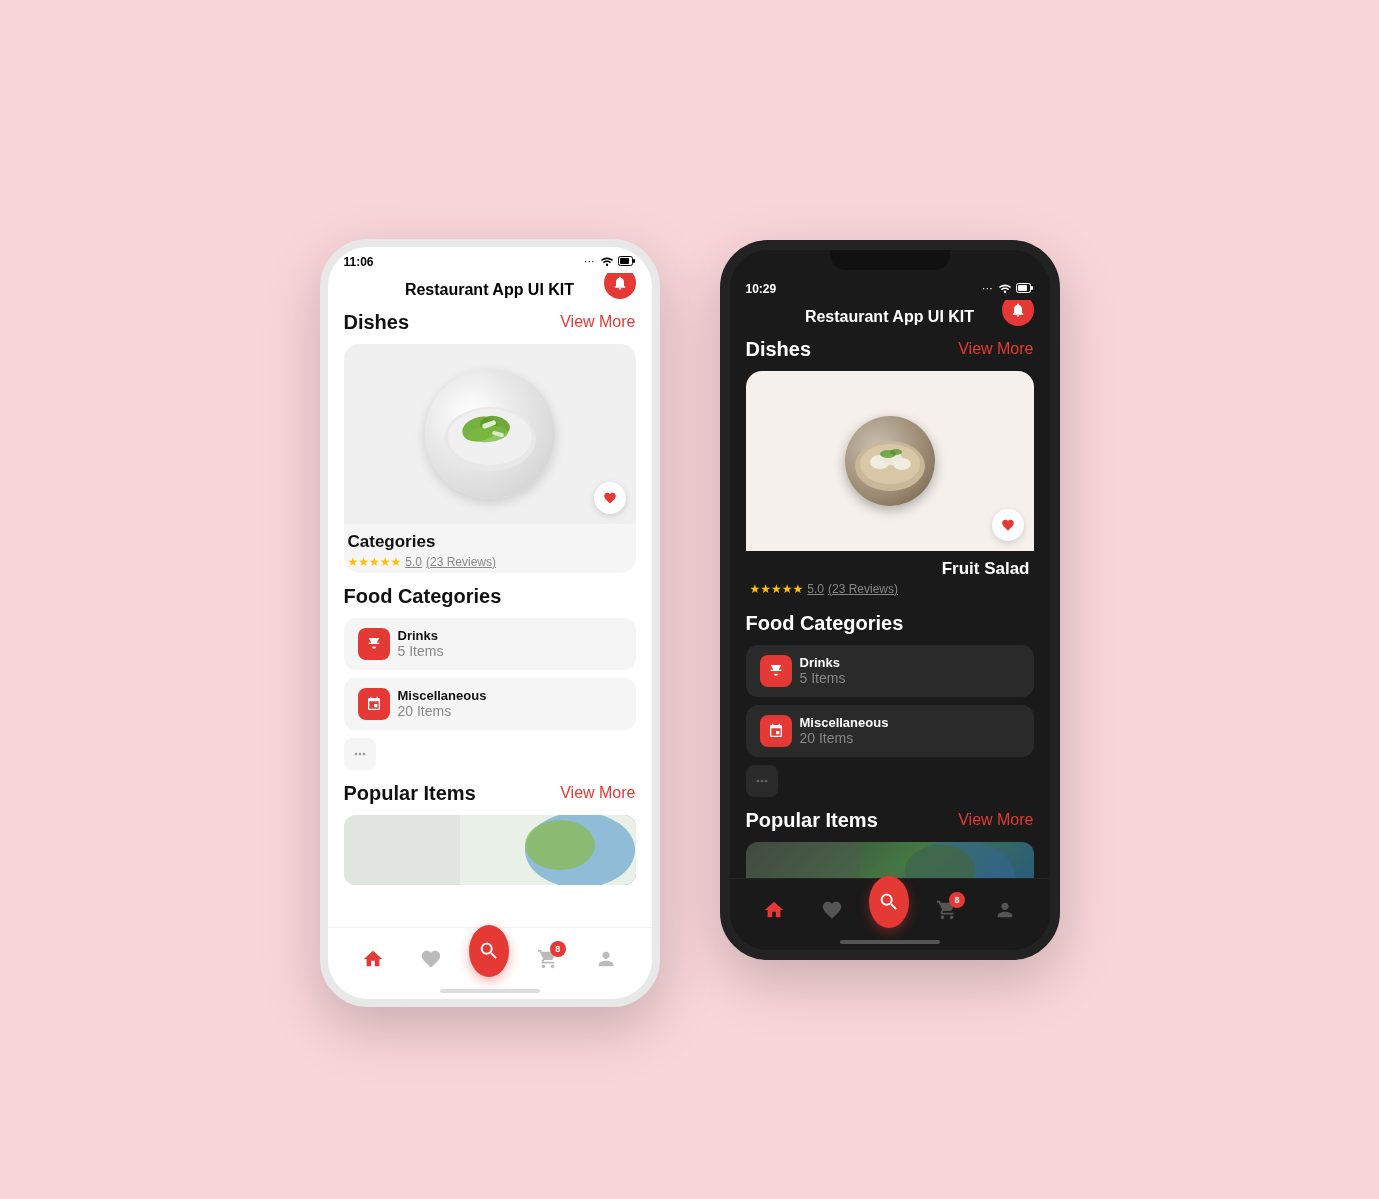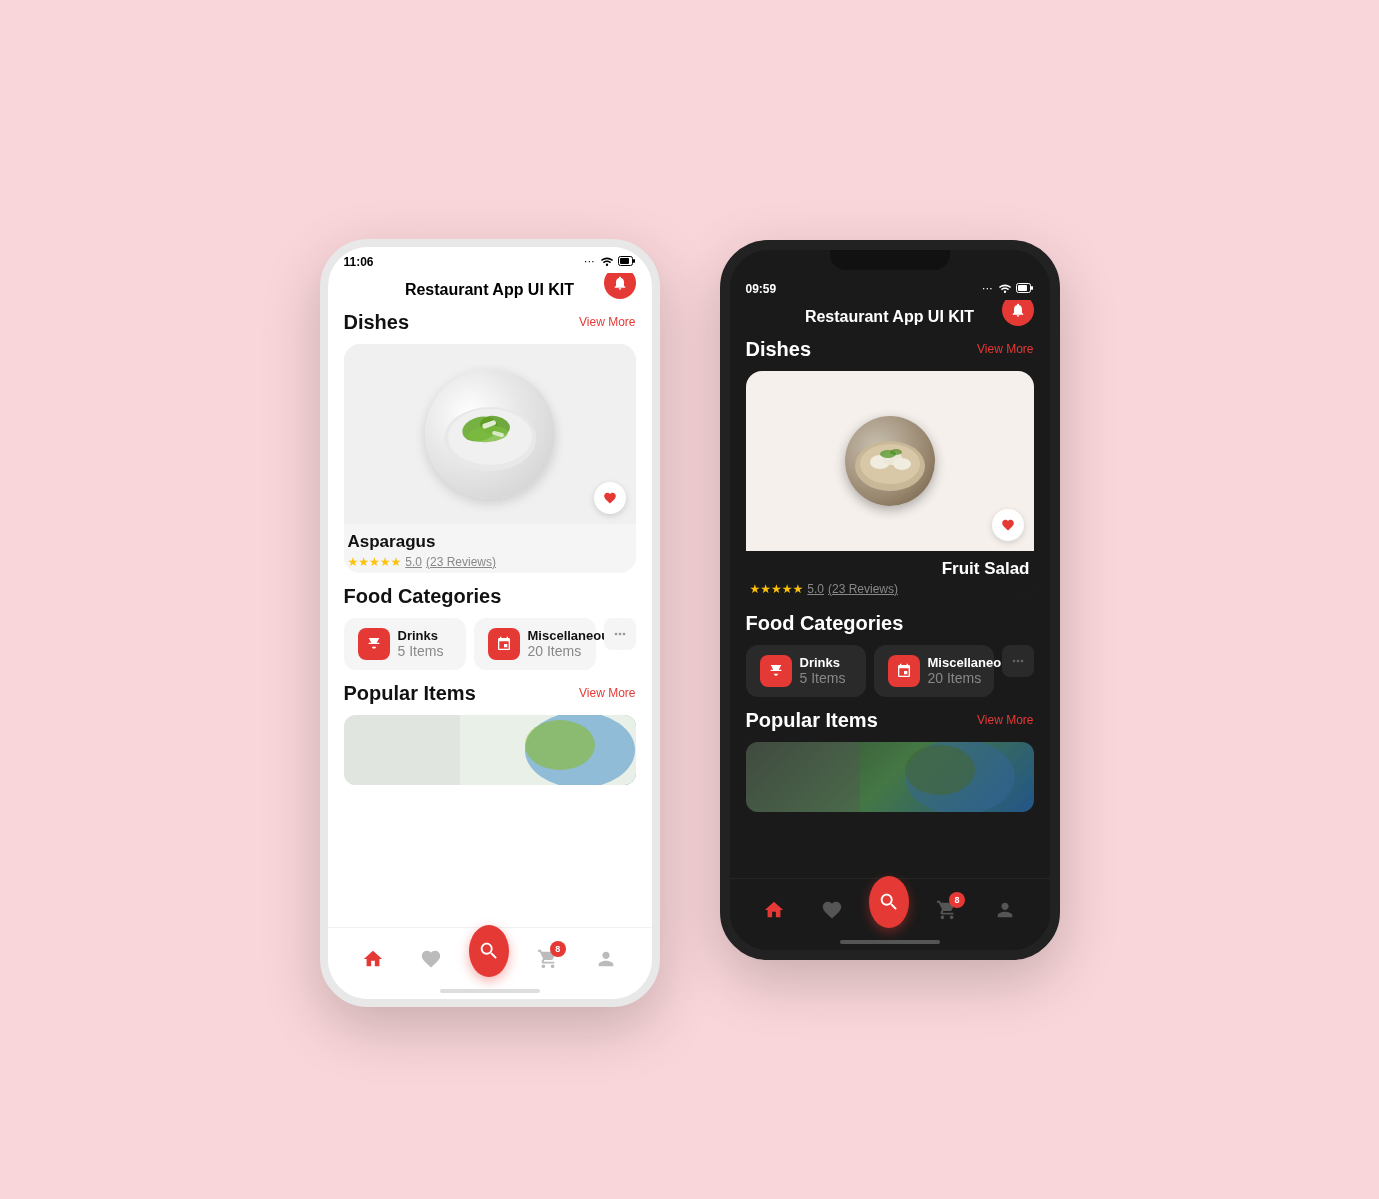--- a/index.html
+++ b/index.html
@@ -128,21 +128,21 @@
     .section-title {
       font-size: 20px;
       font-weight: 700;
     }
 
     .phone-light .section-title { color: #111; }
     .phone-dark .section-title { color: #fff; }
 
     .view-more {
       color: #e53935;
-      font-size: 12px;
+      font-size: 16px;
       font-weight: 500;
     }
 
     
     .dish-card {
       border-radius: 16px;
       overflow: hidden;
       position: relative;
       margin-bottom: 12px;
     }
@@ -238,20 +238,21 @@
 
     
     .categories-section {
       margin-bottom: 12px;
     }
 
     .categories-row {
       display: flex;
       gap: 8px;
       overflow: hidden;
+      flex-direction: column;
     }
 
     .category-card {
       display: flex;
       align-items: center;
       gap: 8px;
       padding: 10px 14px;
       border-radius: 12px;
       flex: 1;
       min-width: 0;
@@ -471,21 +472,21 @@
                 <rect x="52" y="38" width="12" height="4" rx="2" fill="rgba(255,255,255,0.7)" transform="rotate(15,58,40)"></rect>
               </svg>
             </div>
             <div class="heart-btn">
               <svg width="14" height="14" viewBox="0 0 24 24" fill="#e53935">
                 <path d="M12 21.35l-1.45-1.32C5.4 15.36 2 12.28 2 8.5 2 5.42 4.42 3 7.5 3c1.74 0 3.41.81 4.5 2.09C13.09 3.81 14.76 3 16.5 3 19.58 3 22 5.42 22 8.5c0 3.78-3.4 6.86-8.55 11.54L12 21.35z"></path>
               </svg>
             </div>
           </div>
           <div class="dish-info">
-            <div class="dish-name">Asparagus</div>
+            <div class="dish-name">Categories</div>
             <div class="dish-rating">
               <span class="stars">★★★★★</span>
               <span class="rating-text">5.0</span>
               <span class="rating-text">(23 Reviews)</span>
             </div>
           </div>
         </div>
       </div>
 
       <div class="categories-section">
@@ -570,21 +571,21 @@
       </div>
     </div>
     <div class="home-indicator"></div>
   </div>
 
   <div class="phone phone-dark">
 
     <div class="notch"></div>
 
     <div class="status-bar">
-      <span>09:59</span>
+      <span>10:29</span>
       <div class="status-icons">
         <span style="font-size:8px; letter-spacing:1px; color:#fff;">···</span>
         <span>
           <svg width="14" height="10" viewBox="0 0 14 10" fill="white">
             <path d="M7 7.5a1.2 1.2 0 100 2.4 1.2 1.2 0 000-2.4zM7 4.5C5.4 4.5 3.95 5.1 2.85 6.1l1.1 1.1C4.8 6.4 5.85 6 7 6s2.2.4 3.05 1.2l1.1-1.1C10.05 5.1 8.6 4.5 7 4.5zM7 1.5c-2.4 0-4.55.95-6.1 2.5L2 5.1C3.2 3.95 4.9 3.2 7 3.2s3.8.75 5 1.9L13.1 4C11.55 2.45 9.4 1.5 7 1.5z"></path>
           </svg>
         </span>
         <span>
           <svg width="18" height="10" viewBox="0 0 18 10" fill="white">
             <rect x="0.5" y="0.5" width="14" height="9" rx="2" stroke="white" stroke-width="1" fill="none"></rect>

